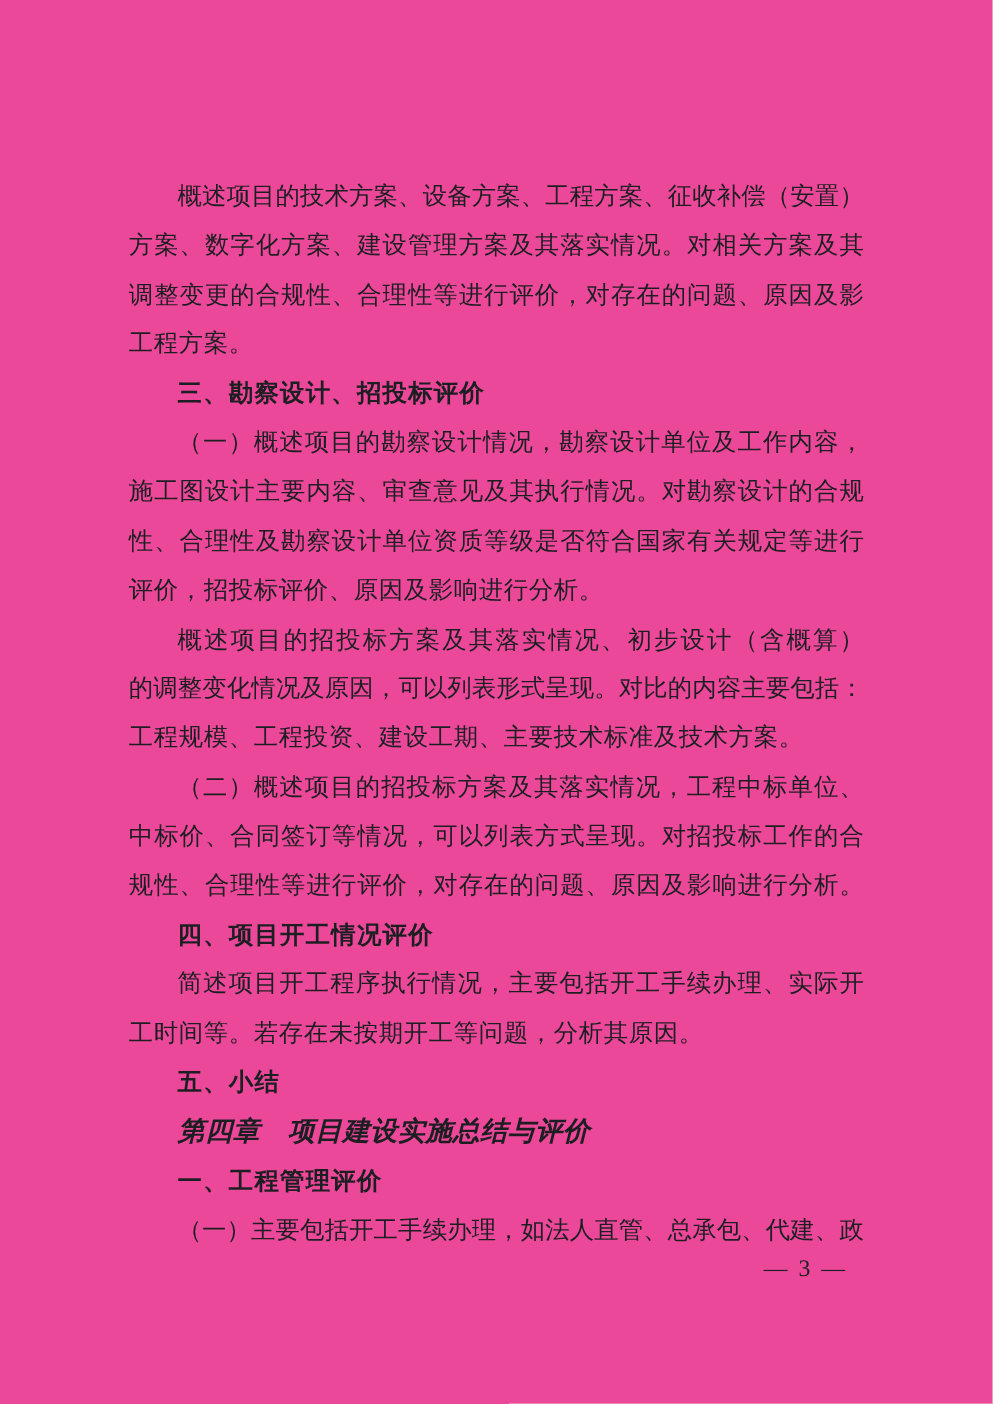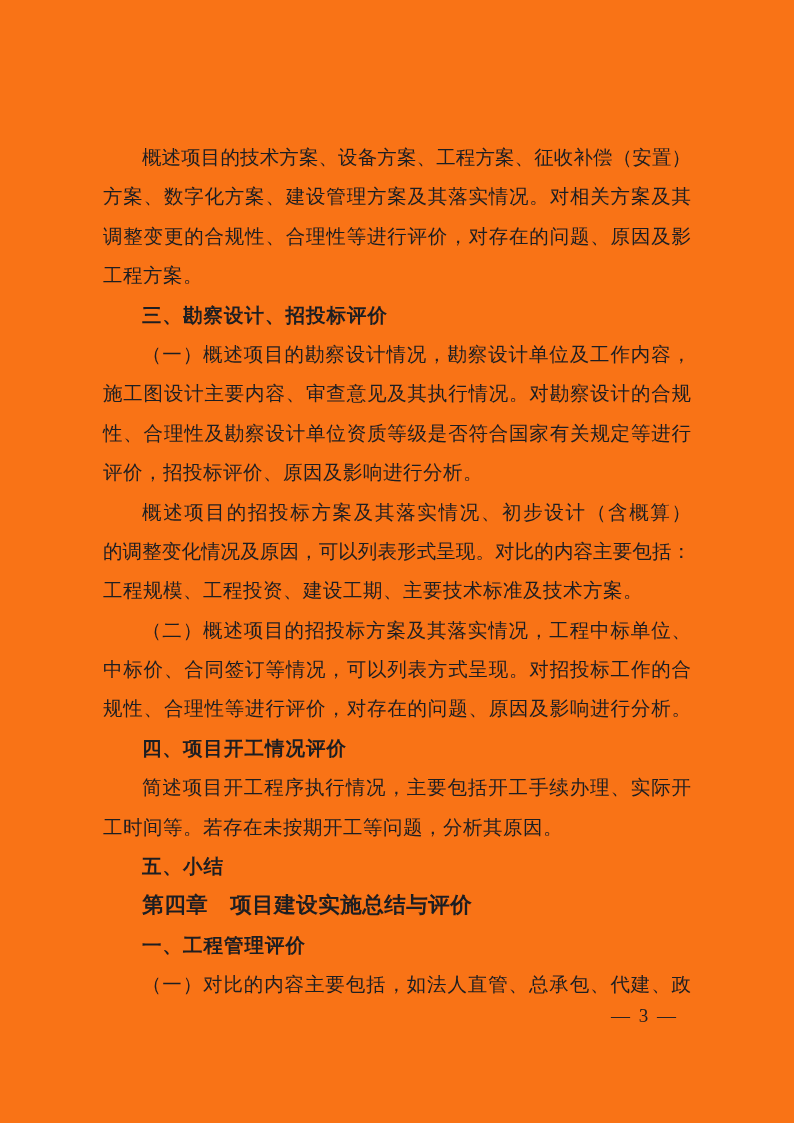--- a/index.html
+++ b/index.html
@@ -43,35 +43,36 @@
     font-weight: bold;
     text-indent: 2em;
     letter-spacing: 1px;
   }
   .line.chapter {
     font-weight: bold;
     font-family: "Liberation Sans", "DejaVu Sans", sans-serif;
     font-size: 21.5px;
     text-indent: 1.82em;
     letter-spacing: 0.5px;
+    font-style: italic;
   }
   .footer {
     position: absolute;
     top: 1001px;
     right: 116px;
     font-size: 19px;
     line-height: 30px;
     letter-spacing: 2px;
     color: #1d1e22;
   }
 </style>
 </head>
 <body>
 
-<div class="page" style="background: #f97316; color: rgb(29, 30, 34);">
+<div class="page" style="background: #ec4899; color: rgb(29, 30, 34);">
   <div class="content">
       <div class="line first just">概述项目的技术方案、设备方案、工程方案、征收补偿（安置）</div>
       <div class="line just">方案、数字化方案、建设管理方案及其落实情况。对相关方案及其</div>
       <div class="line just">调整变更的合规性、合理性等进行评价，对存在的问题、原因及影</div>
       <div class="line">工程方案。</div>
       <div class="line heading">三、勘察设计、招投标评价</div>
       <div class="line first just">（一）概述项目的勘察设计情况，勘察设计单位及工作内容，</div>
       <div class="line just">施工图设计主要内容、审查意见及其执行情况。对勘察设计的合规</div>
       <div class="line just">性、合理性及勘察设计单位资质等级是否符合国家有关规定等进行</div>
       <div class="line">评价，招投标评价、原因及影响进行分析。</div>
@@ -80,16 +81,16 @@
       <div class="line">工程规模、工程投资、建设工期、主要技术标准及技术方案。</div>
       <div class="line first just">（二）概述项目的招投标方案及其落实情况，工程中标单位、</div>
       <div class="line just">中标价、合同签订等情况，可以列表方式呈现。对招投标工作的合</div>
       <div class="line just">规性、合理性等进行评价，对存在的问题、原因及影响进行分析。</div>
       <div class="line heading">四、项目开工情况评价</div>
       <div class="line first just">简述项目开工程序执行情况，主要包括开工手续办理、实际开</div>
       <div class="line">工时间等。若存在未按期开工等问题，分析其原因。</div>
       <div class="line heading">五、小结</div>
       <div class="line chapter">第四章　项目建设实施总结与评价</div>
       <div class="line heading">一、工程管理评价</div>
-      <div class="line first just">（一）对比的内容主要包括，如法人直管、总承包、代建、政</div>
+      <div class="line first just">（一）主要包括开工手续办理，如法人直管、总承包、代建、政</div>
     </div>
   <div class="footer">— 3 —</div>
 </div>
 
 </body></html>

